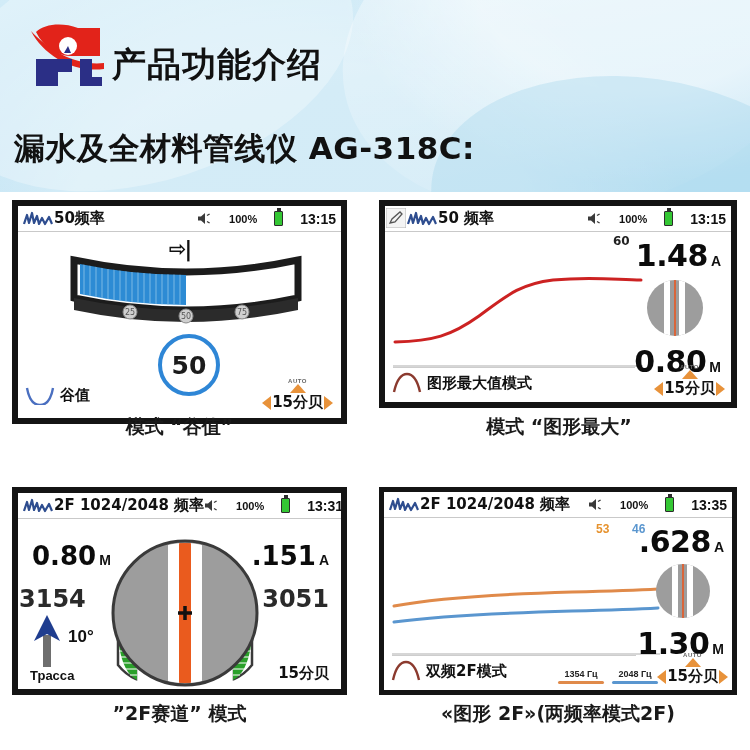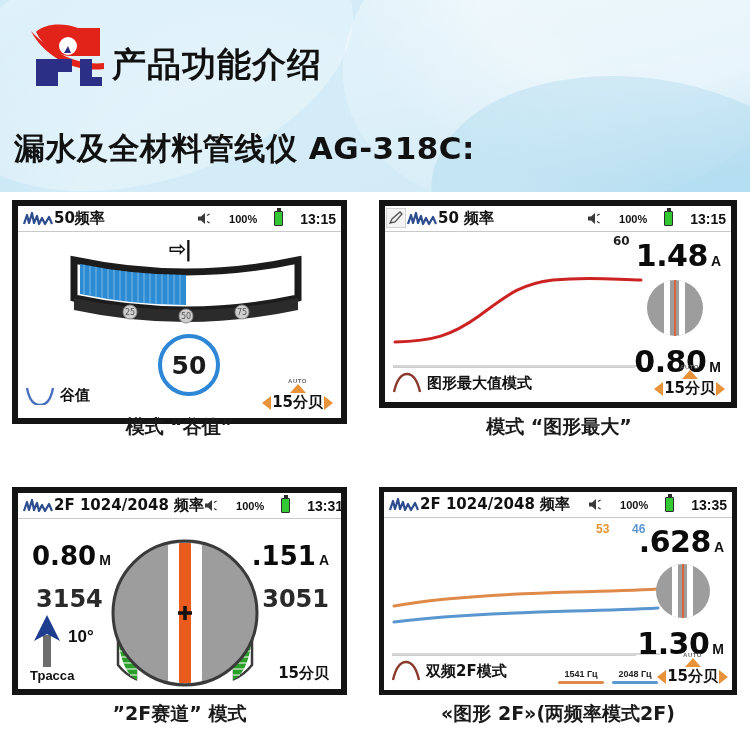--- a/index.html
+++ b/index.html
@@ -353,21 +353,21 @@
       <div style="position:absolute;left:14px;top:48px;display:flex;align-items:baseline;">
         <span class="p3val" style="position:relative;">0.80</span>
         <span class="unit">M</span>
       </div>
 
       <div style="position:absolute;right:12px;top:48px;display:flex;align-items:baseline;">
         <span class="p3val" style="position:relative;">.151</span>
         <span class="unit">A</span>
       </div>
 
-      <div class="p3num" style="left:18px;top:92px;">3154</div>
+      <div class="p3num" style="left:1px;top:92px;">3154</div>
       <div class="p3num" style="right:12px;top:92px;">3051</div>
 
       <svg style="position:absolute;left:72px;top:40px;width:190px;height:160px;" viewBox="0 0 190 160">
 
         <path d="M44 66 L28 66 L28 132 Q36 142 46 146 L46 66 Z" fill="#ffffff" stroke="#3a3a3a" stroke-width="2.5"></path>
         <path d="M146 66 L162 66 L162 132 Q154 142 144 146 L144 66 Z" fill="#ffffff" stroke="#3a3a3a" stroke-width="2.5"></path>
         <path d="M29 112 Q33 140 47 147 L47 112 Z" fill="#2aa02a"></path>
         <path d="M161 112 Q157 140 143 147 L143 112 Z" fill="#2aa02a"></path>
         <g stroke="#ffffff" stroke-width="1">
           <line x1="29" y1="118" x2="47" y2="118"></line>
@@ -458,21 +458,21 @@
 
       <div class="moderow" style="bottom:4px;">
         <svg style="width:32px;height:22px;" viewBox="0 0 32 22">
           <path d="M3 20 Q7 2 16 2 Q25 2 29 20" fill="none" stroke="#8b3a2e" stroke-width="2.4"></path>
         </svg>
         <span class="modetext">双频2F模式</span>
       </div>
 
       <div class="legend" style="left:174px;bottom:6px;">
         <span class="legitem">
-          <span class="legtxt">1541 Гц</span>
+          <span class="legtxt">1354 Гц</span>
           <span class="legline" style="background:#e08a4a;"></span>
         </span>
         <span class="legitem">
           <span class="legtxt">2048 Гц</span>
           <span class="legline" style="background:#5a96cf;"></span>
         </span>
       </div>
 
       <div class="dbctl" style="right:4px;bottom:4px;">
         <span class="auto">AUTO</span>

